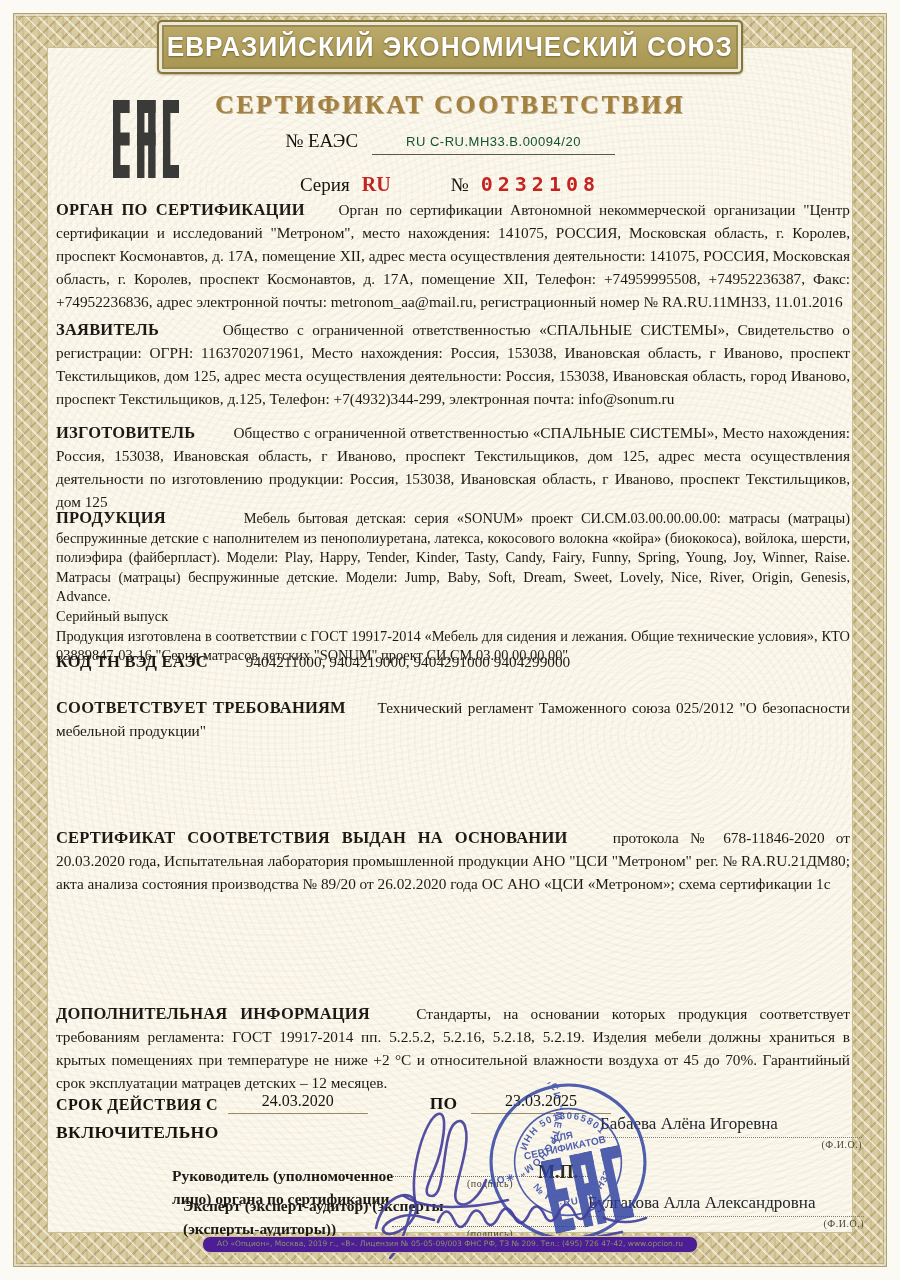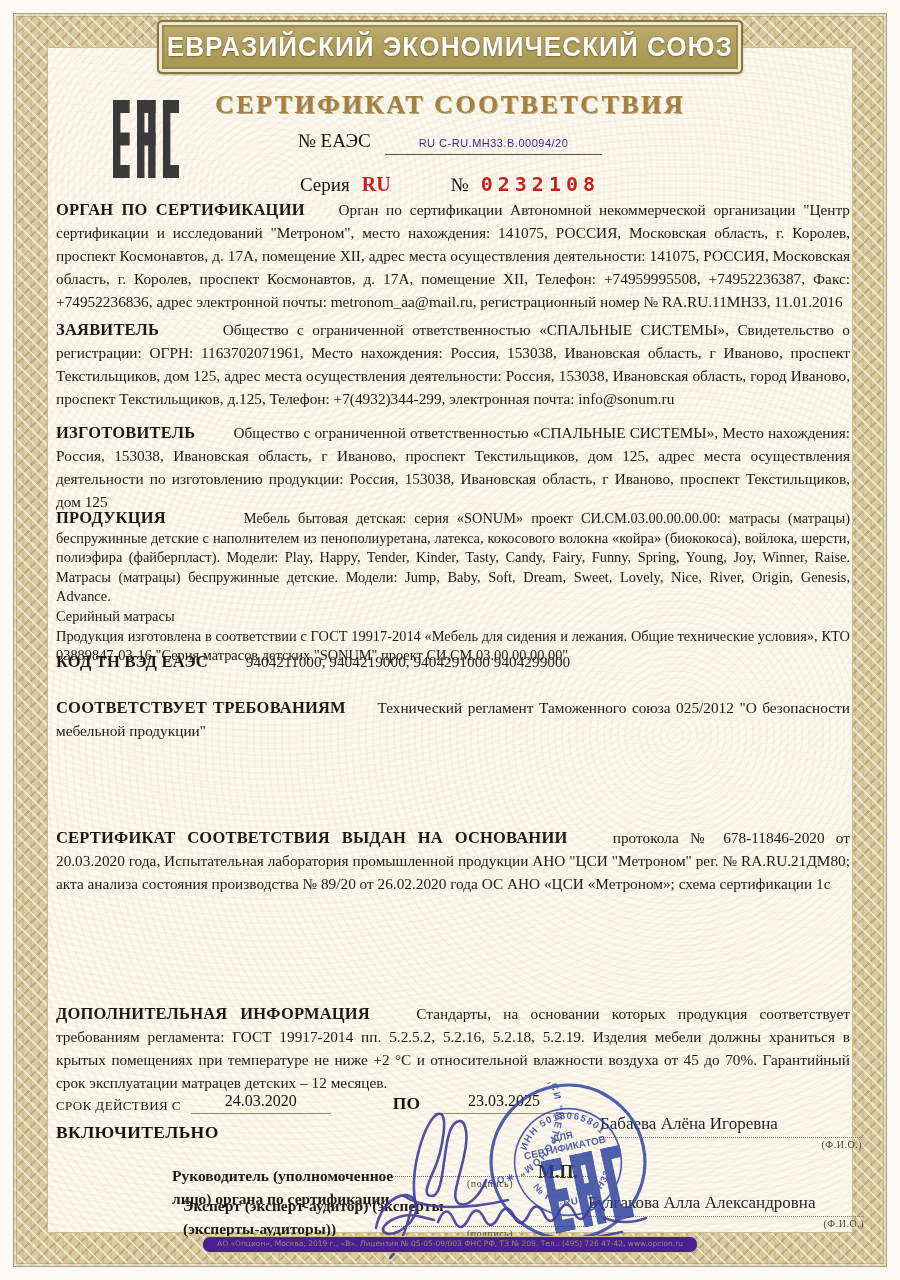--- a/index.html
+++ b/index.html
@@ -51,21 +51,21 @@
     font-weight:bold;font-size:26px;letter-spacing:2.5px;
     color:#a5813f;text-shadow:1px 1px 0 rgba(110,82,34,.45);
     white-space:nowrap;
   }
   .certno-row{
     position:absolute;top:130px;left:0;right:0;
     display:flex;justify-content:center;align-items:flex-end;gap:14px;
   }
   .certno-label{font-size:19px;padding-bottom:3px;}
   .certno-value{
-    font-family:"Liberation Sans", sans-serif;font-size:11px;color:#4c1d95;
+    font-family:"Liberation Sans", sans-serif;font-size:13px;color:#14532d;
     border-bottom:1.5px solid #5a564a;padding:0 34px 5px 34px;letter-spacing:.5px;
   }
   .series-row{
     position:absolute;top:172px;left:0;right:0;
     display:flex;justify-content:center;align-items:baseline;gap:12px;
   }
   .series-label,.serial-label{font-size:19px;text-align:center;}
   .series-value{font-size:20px;font-weight:bold;color:#c4231f;margin-right:48px;text-align:center;}
   .serial-number{
     font-family:"DejaVu Sans Mono", monospace;font-size:20px;font-weight:bold;
@@ -78,21 +78,21 @@
   }
   .sec .h{font-weight:bold;font-size:16.5px;letter-spacing:.2px;margin-right:26px;white-space:nowrap;}
   .sec .h.g55{margin-right:55px;}
   .sec .h.g70{margin-right:70px;}
   .sec .h.g34{margin-right:34px;}
   .sec.products{font-size:14.4px;line-height:19.6px;}
   .sec.products .h{font-size:16.5px;}
   .plain-line{margin:0;}
   
   .validity{position:absolute;left:56px;top:1092px;display:flex;align-items:flex-end;}
-  .validity .vlabel{font-weight:normal;font-size:13px;letter-spacing:.4px;}
+  .validity .vlabel{font-weight:bold;font-size:16px;letter-spacing:.4px;}
   .datebox{width:140px;margin:0 10px;text-align:center;border-bottom:1px solid #9a8a68;
     font-size:16px;padding-bottom:3px;}
   .datebox.second{margin-left:14px;}
   .po{font-weight:bold;font-size:17.5px;margin-left:52px;}
   .incl{position:absolute;left:56px;top:1122px;font-weight:bold;font-size:17.5px;letter-spacing:.4px;}
   
   .role{position:absolute;font-weight:bold;font-size:15.5px;line-height:23px;color:#1b1a14;}
   .role.r1{left:172px;top:1148px;width:248px;margin-top:16px;}
   .role.r2{left:183px;top:1194px;width:270px;}
   .signline{position:absolute;width:196px;text-align:center;}
@@ -180,21 +180,21 @@
   <p class="sec" style="top:421px">
     <span class="h g34">ИЗГОТОВИТЕЛЬ</span>
     <span>Общество с ограниченной ответственностью «СПАЛЬНЫЕ СИСТЕМЫ», Место нахождения: Россия, 153038, Ивановская область, г Иваново, проспект Текстильщиков, дом 125, адрес места осуществления деятельности по изготовлению продукции: Россия, 153038, Ивановская область, г Иваново, проспект Текстильщиков, дом 125</span>
   </p>
 
   <div class="sec products" style="top:508px">
     <p class="plain-line" style="text-align:justify">
       <span class="h g70">ПРОДУКЦИЯ</span>
       <span>Мебель бытовая детская: серия «SONUM» проект СИ.СМ.03.00.00.00.00: матрасы (матрацы) беспружинные детские с наполнителем из пенополиуретана, латекса, кокосового волокна «койра» (биококоса), войлока, шерсти, полиэфира (файберпласт). Модели: Play, Happy, Tender, Kinder, Tasty, Candy, Fairy, Funny, Spring, Young, Joy, Winner, Raise. Матрасы (матрацы) беспружинные детские. Модели: Jump, Baby, Soft, Dream, Sweet, Lovely, Nice, River, Origin, Genesis, Advance.</span>
     </p>
-    <p class="plain-line">Серийный матрасы</p>
+    <p class="plain-line">Серийный выпуск</p>
     <p class="plain-line" style="text-align:justify">Продукция изготовлена в соответствии с  ГОСТ 19917-2014 «Мебель для сидения и лежания. Общие технические условия», КТО 03889847-03-16 "Серия матрасов детских "SONUM" проект СИ.СМ.03.00.00.00.00"</p>
   </div>
 
   <p class="sec" style="top:650px">
     <span class="h g34">КОД ТН ВЭД ЕАЭС</span>
     <span>9404211000, 9404219000, 9404291000 9404299000</span>
   </p>
 
   <p class="sec" style="top:696px">
     <span class="h">СООТВЕТСТВУЕТ ТРЕБОВАНИЯМ</span>

